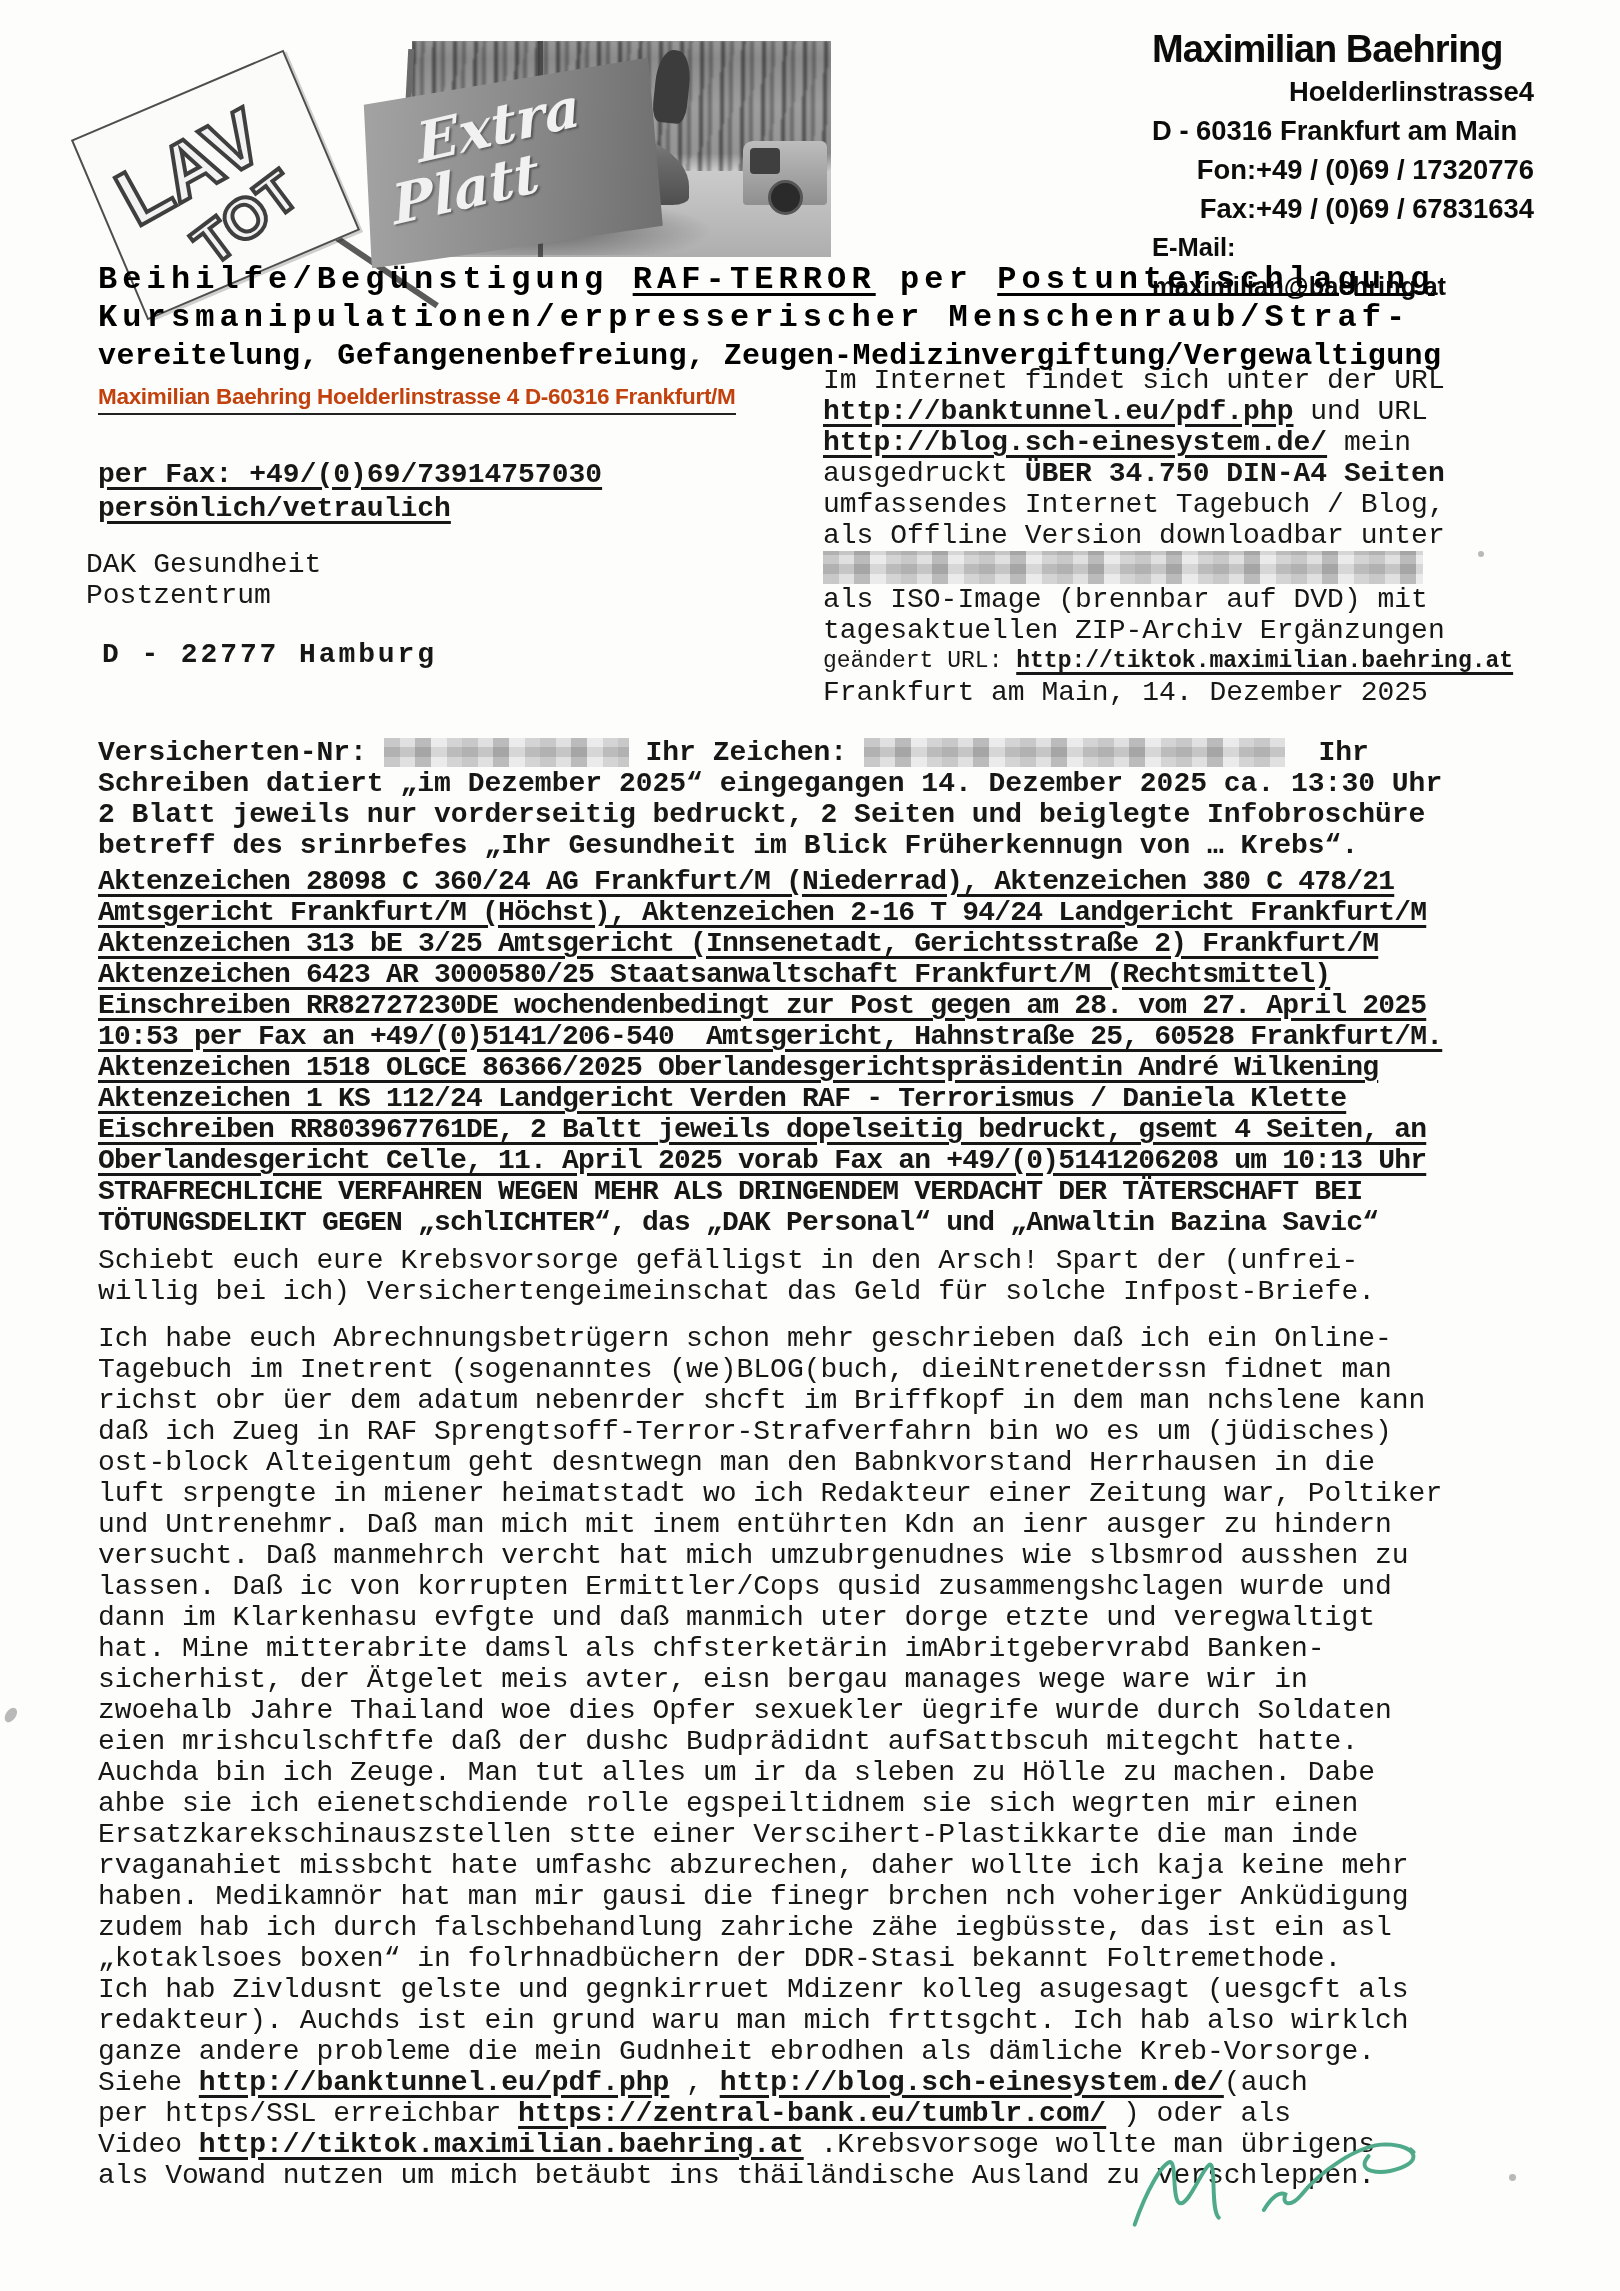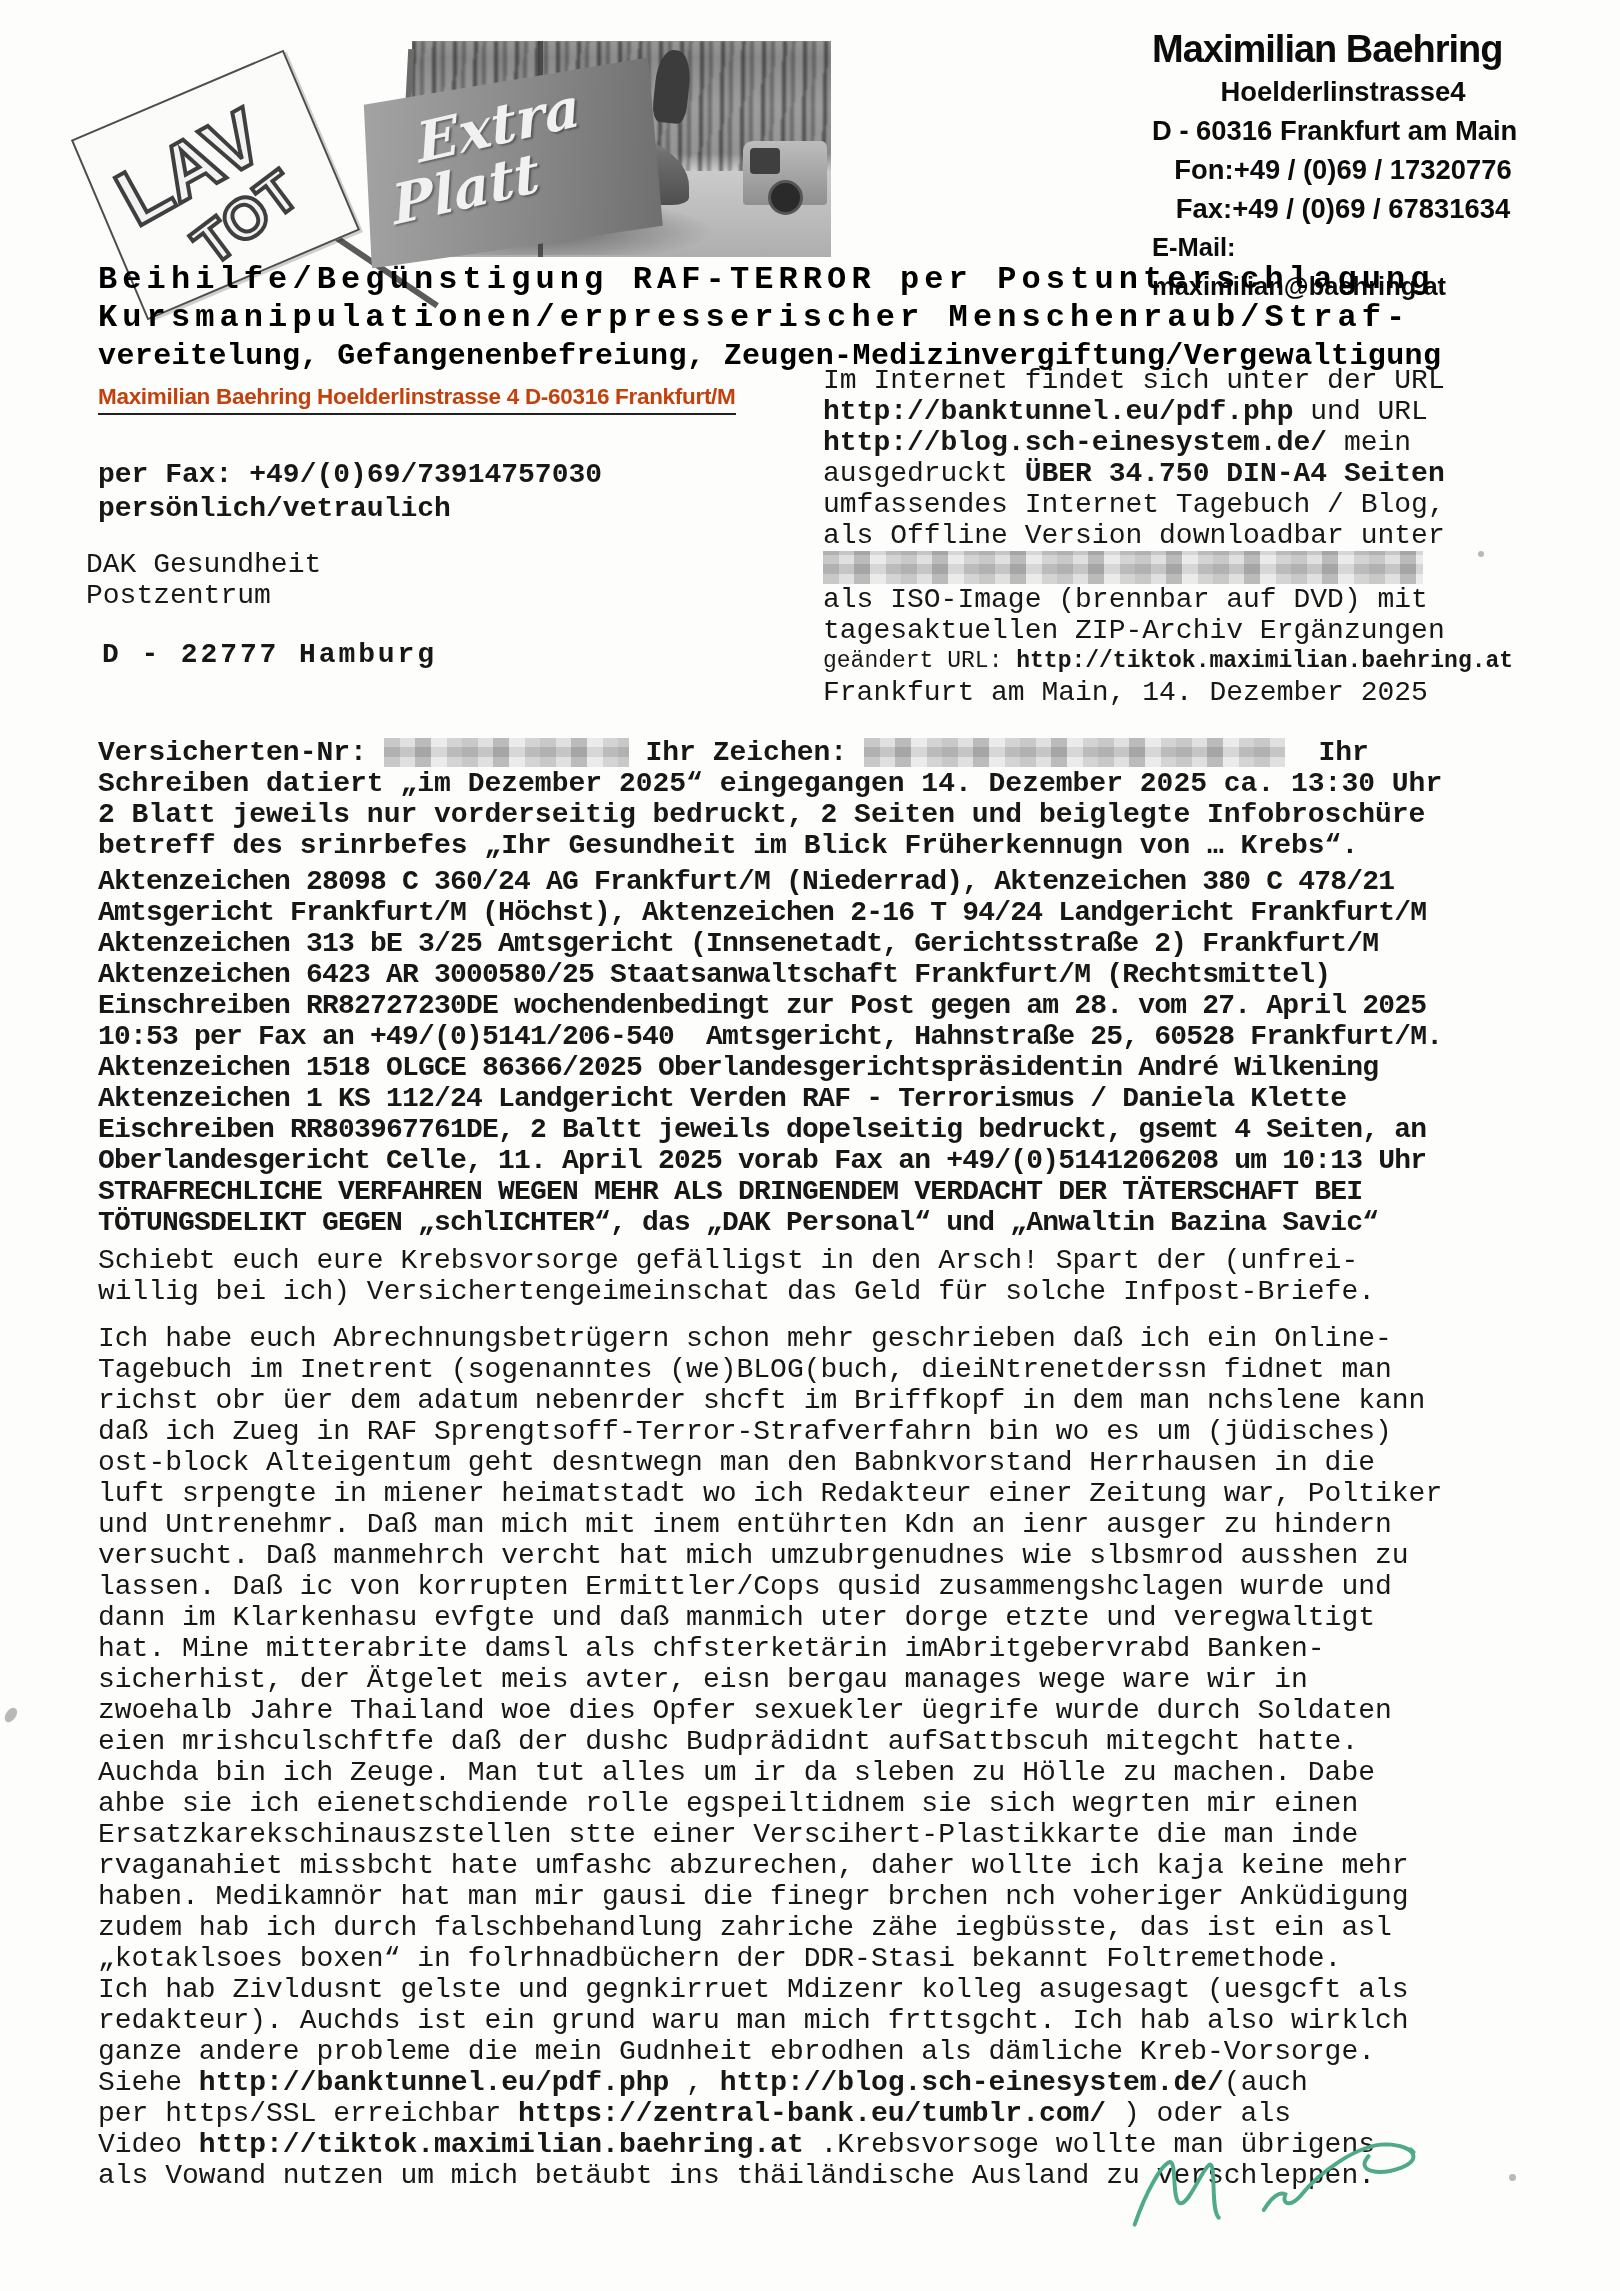--- a/index.html
+++ b/index.html
@@ -1,26 +1,26 @@
 <!DOCTYPE html>
 <html><head>
 <meta charset="utf-8">
 <style>
   html,body{margin:0;padding:0;background:#ffffff;}
   .page{position:relative;width:1620px;height:2292px;background:#fdfdfc;overflow:hidden;
         font-family:"Liberation Mono","DejaVu Sans Mono",monospace;color:#161616;}
   .abs{position:absolute;}
   .tl{white-space:pre;}
   .b{font-weight:700;}
-  .u{text-decoration-thickness:2.5px;text-underline-offset:4.9px;}
+  .u{text-decoration:underline;text-decoration-thickness:2.5px;text-underline-offset:4.9px;}
   .mono{font-family:"Liberation Mono","DejaVu Sans Mono",monospace;font-size:28px;line-height:31px;color:#171717;}
   
   .letterhead{left:1152px;top:27.4px;width:382px;font-family:"Liberation Sans",sans-serif;color:#0c0c0c;}
   .lh-name{font-size:38px;font-weight:700;letter-spacing:-1px;line-height:45px;}
-  .lh-row{display:flex;justify-content:center;font-size:27.4px;font-weight:700;line-height:39px;}
+  .lh-row{display:flex;justify-content:flex-end;font-size:27.4px;font-weight:700;line-height:39px;}
   .lh-line{font-size:27.4px;font-weight:700;line-height:39px;}
   .lh-email{font-size:25.5px;}
   
   .collage{left:74px;top:25.5px;width:757px;height:235px;}
   .photo{position:absolute;left:338px;top:15.7px;width:419px;height:216px;overflow:hidden;
          background:linear-gradient(180deg,#8e8e8e 0%,#7f7f7f 8%,#969696 30%,#8a8a8a 52%,#cfcfcf 60%,#b9b9b9 78%,#c6c6c6 100%);}
   .trees{position:absolute;left:0;right:0;top:0;height:62%;
          background:repeating-linear-gradient(91deg,rgba(25,25,25,.5) 0 3.9px,rgba(150,150,150,.15) 3.9px 8.8px,rgba(60,60,60,.4) 8.8px 12.7px,rgba(190,190,190,.2) 12.7px 20.6px);
          filter:blur(1.2px);}
   .ground{position:absolute;left:0;right:0;bottom:0;height:40%;background:linear-gradient(180deg,#cbcbcb,#aeaeae);}

